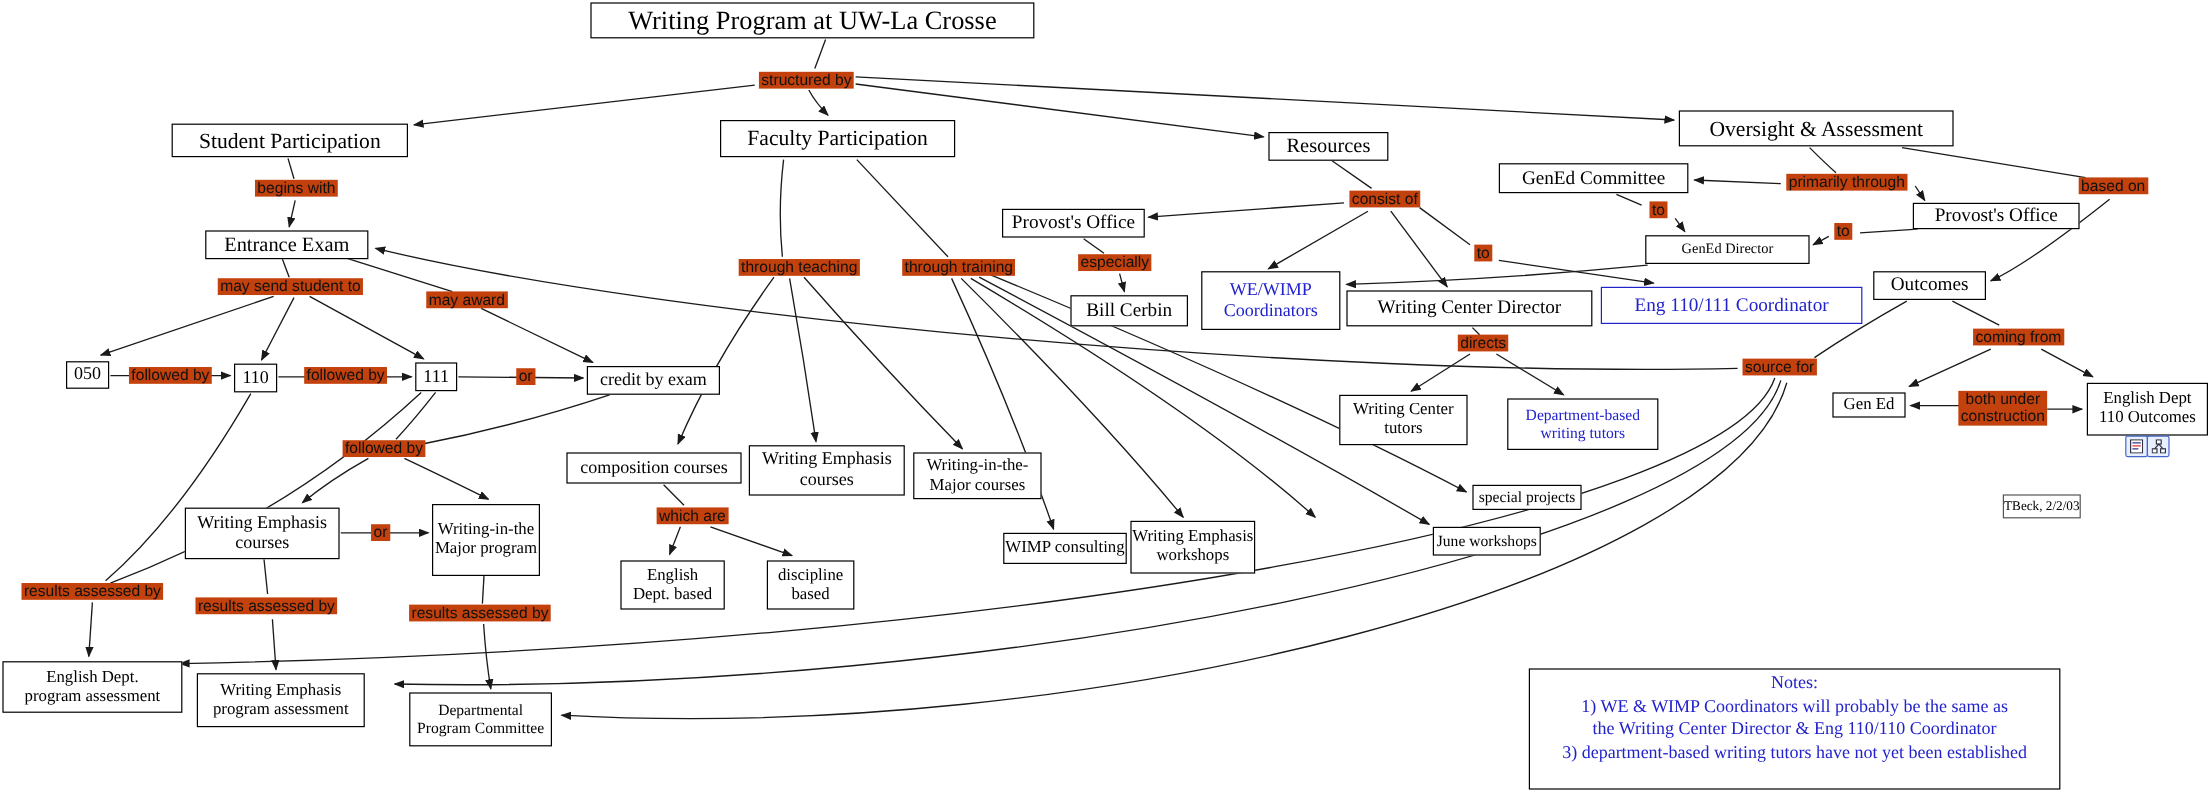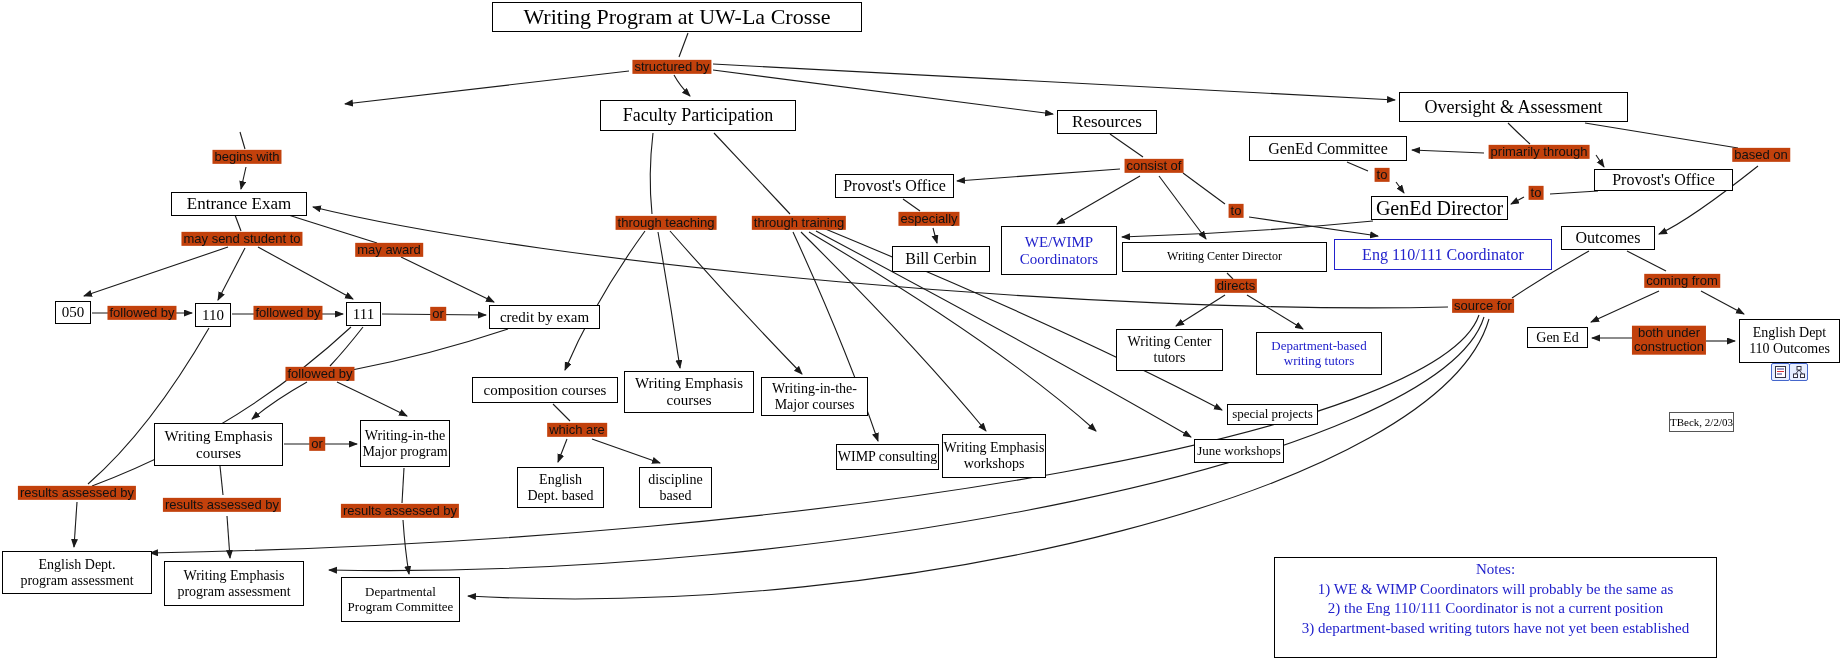--- a/index.html
+++ b/index.html
@@ -118,28 +118,29 @@
 
       <path d="M1448,307 C1100,315 550,265 313,207" marker-end="url(#arr)"></path>
       <path d="M1479,315 C1440,430 850,540 150,553" marker-end="url(#arr)"></path>
       <path d="M1484,317 C1440,460 820,580 329,570" marker-end="url(#arr)"></path>
       <path d="M1489,319 C1440,490 900,620 468,596" marker-end="url(#arr)"></path>
     </g>
   </svg>
 
   <div class="node" style="left:492px;top:2px;width:370px;height:30px;font-size:22px">Writing Program at UW-La Crosse</div>
 
+  <div class="node" style="left:143px;top:103px;width:197px;height:28px;font-size:18px">Student Participation</div>
   <div class="node" style="left:171px;top:192px;width:136px;height:24px;font-size:17px">Entrance Exam</div>
   <div class="node" style="left:55px;top:301px;width:36px;height:23px;font-size:15px">050</div>
   <div class="node" style="left:195px;top:303px;width:36px;height:24px;font-size:15px">110</div>
   <div class="node" style="left:346px;top:302px;width:35px;height:24px;font-size:15px">111</div>
   <div class="node" style="left:489px;top:305px;width:111px;height:24px;font-size:15px">credit by exam</div>
   <div class="node" style="left:154px;top:423px;width:129px;height:43px;font-size:15px">Writing Emphasis
 courses</div>
-  <div class="node" style="left:360px;top:420px;width:90px;height:47px;font-size:14px">Writing-in-the
+  <div class="node" style="left:360px;top:420px;width:90px;height:60px;font-size:14px">Writing-in-the
 Major program</div>
   <div class="node" style="left:2px;top:551px;width:150px;height:43px;font-size:14px">English Dept.
 program assessment</div>
   <div class="node" style="left:164px;top:561px;width:140px;height:45px;font-size:14px">Writing Emphasis
 program assessment</div>
   <div class="node" style="left:341px;top:577px;width:119px;height:45px;font-size:13px">Departmental
 Program Committee</div>
 
   <div class="node" style="left:600px;top:100px;width:196px;height:31px;font-size:18px">Faculty Participation</div>
   <div class="node" style="left:472px;top:377px;width:146px;height:26px;font-size:15px">composition courses</div>
@@ -155,29 +156,29 @@
   <div class="node" style="left:942px;top:434px;width:104px;height:44px;font-size:14px">Writing Emphasis
 workshops</div>
   <div class="node" style="left:1194px;top:439px;width:90px;height:24px;font-size:13px">June workshops</div>
   <div class="node" style="left:1227px;top:404px;width:91px;height:21px;font-size:13px">special projects</div>
 
   <div class="node" style="left:1057px;top:110px;width:100px;height:24px;font-size:17px">Resources</div>
   <div class="node" style="left:835px;top:174px;width:119px;height:24px;font-size:16px">Provost's Office</div>
   <div class="node" style="left:892px;top:246px;width:98px;height:26px;font-size:16px">Bill Cerbin</div>
   <div class="node blue" style="left:1001px;top:226px;width:116px;height:49px;font-size:15px">WE/WIMP
 Coordinators</div>
-  <div class="node" style="left:1122px;top:242px;width:205px;height:30px;font-size:12px">Writing Center Director</div>
+  <div class="node" style="left:1122px;top:242px;width:205px;height:30px;font-size:16px">Writing Center Director</div>
   <div class="node blue blueborder" style="left:1334px;top:239px;width:218px;height:31px;font-size:16px">Eng 110/111 Coordinator</div>
   <div class="node" style="left:1116px;top:329px;width:107px;height:42px;font-size:14px">Writing Center
 tutors</div>
   <div class="node blue" style="left:1256px;top:332px;width:126px;height:43px;font-size:13px">Department-based
 writing tutors</div>
 
   <div class="node" style="left:1249px;top:136px;width:158px;height:25px;font-size:16px">GenEd Committee</div>
-  <div class="node" style="left:1371px;top:196px;width:137px;height:24px;font-size:20px">GenEd Director</div>
+  <div class="node" style="left:1371px;top:196px;width:137px;height:24px;font-size:12px">GenEd Director</div>
   <div class="node" style="left:1399px;top:92px;width:229px;height:30px;font-size:18px">Oversight &amp; Assessment</div>
   <div class="node" style="left:1594px;top:169px;width:139px;height:22px;font-size:16px">Provost's Office</div>
   <div class="node" style="left:1561px;top:226px;width:94px;height:24px;font-size:16px">Outcomes</div>
   <div class="node" style="left:1527px;top:327px;width:61px;height:21px;font-size:14px">Gen Ed</div>
   <div class="node" style="left:1739px;top:319px;width:101px;height:44px;font-size:14px">English Dept
 110 Outcomes</div>
 
   <div class="ricon" style="left:1771px;top:363px">
     <svg width="11" height="12" viewBox="0 0 11 12">
         <rect x="0.5" y="0.5" width="10" height="11" fill="#fff" stroke="#334" stroke-width="1"></rect>
@@ -219,18 +220,18 @@
   <div class="lbl" style="left:1539px;top:152px">primarily through</div>
   <div class="lbl" style="left:1761px;top:155px">based on</div>
   <div class="lbl" style="left:1682px;top:281px">coming from</div>
   <div class="lbl" style="left:1483px;top:306px">source for</div>
   <div class="lbl" style="left:1669px;top:340px">both under
 construction</div>
 
   <div class="notes" style="left:1274px;top:557px;width:443px;height:101px">
     <div>Notes:</div>
     <div>1) WE &amp; WIMP Coordinators will probably be the same as</div>
-    <div>2) the Eng 110/111 Coordinator is not a current position</div>
+    <div>the Writing Center Director &amp; Eng 110/110 Coordinator</div>
     <div>3) department-based writing tutors have not yet been established</div>
   </div>
   <div class="credit" style="left:1669px;top:412px;width:65px;height:20px">TBeck, 2/2/03</div>
 
 </div>
 
 </body></html>

